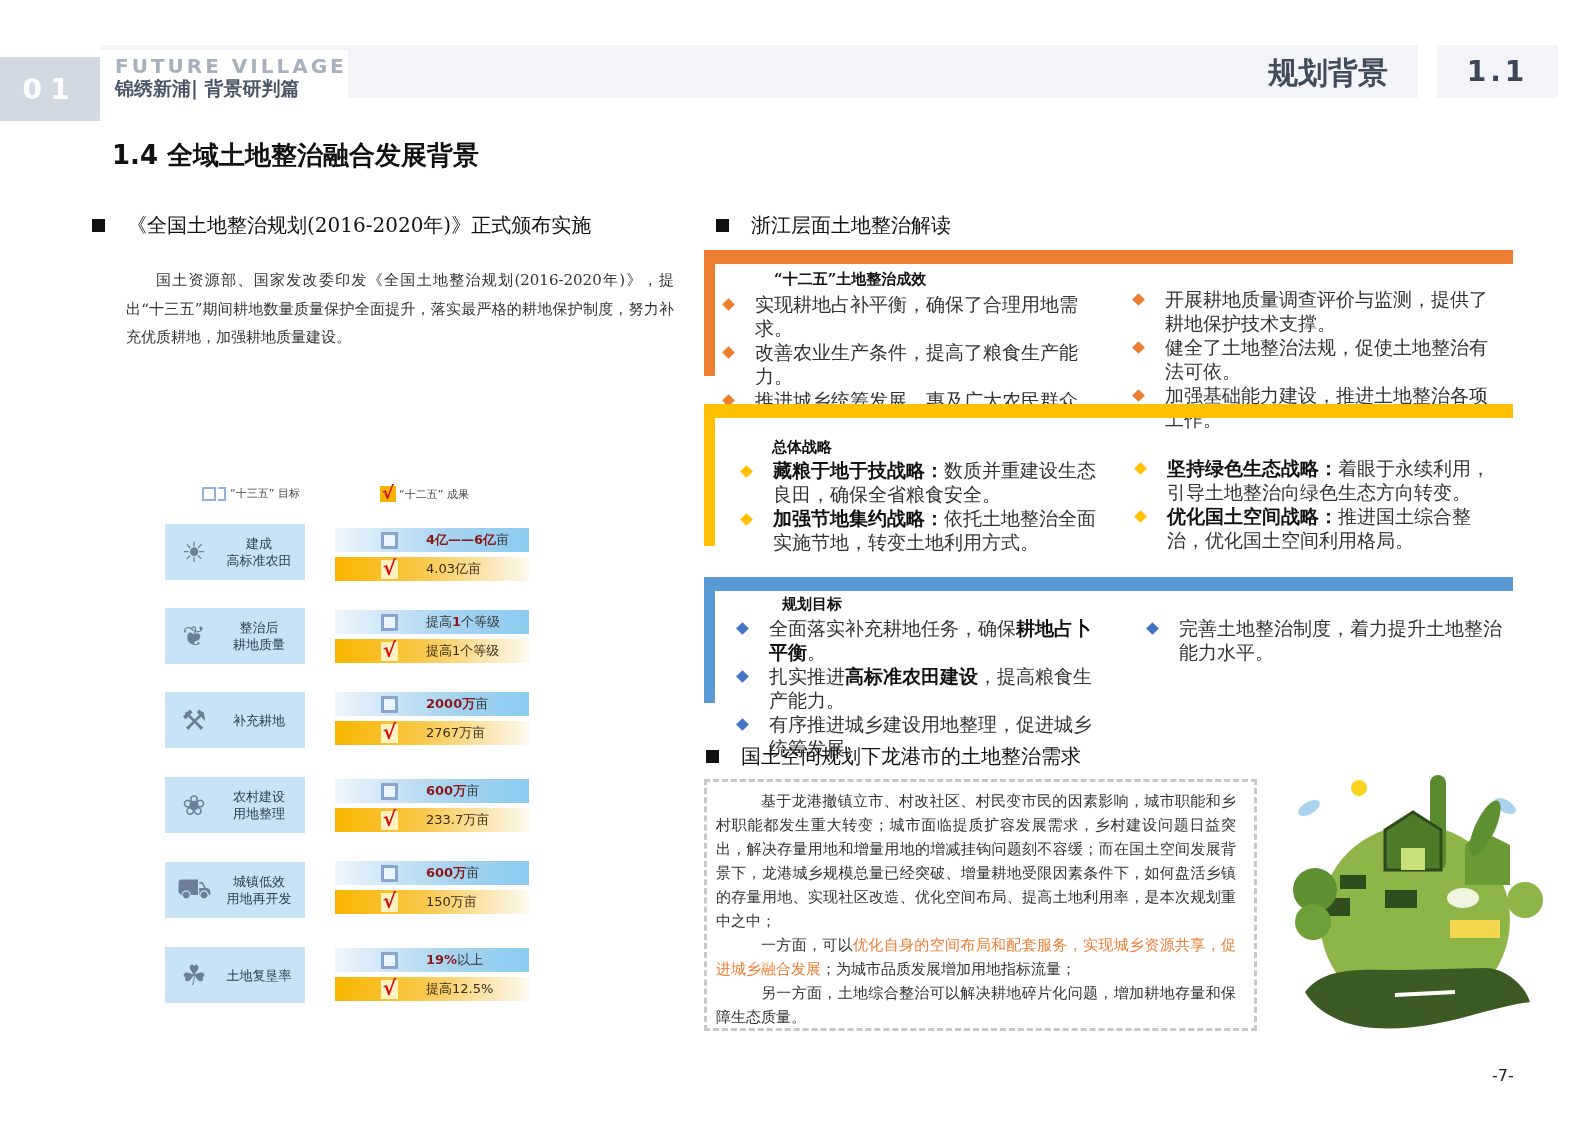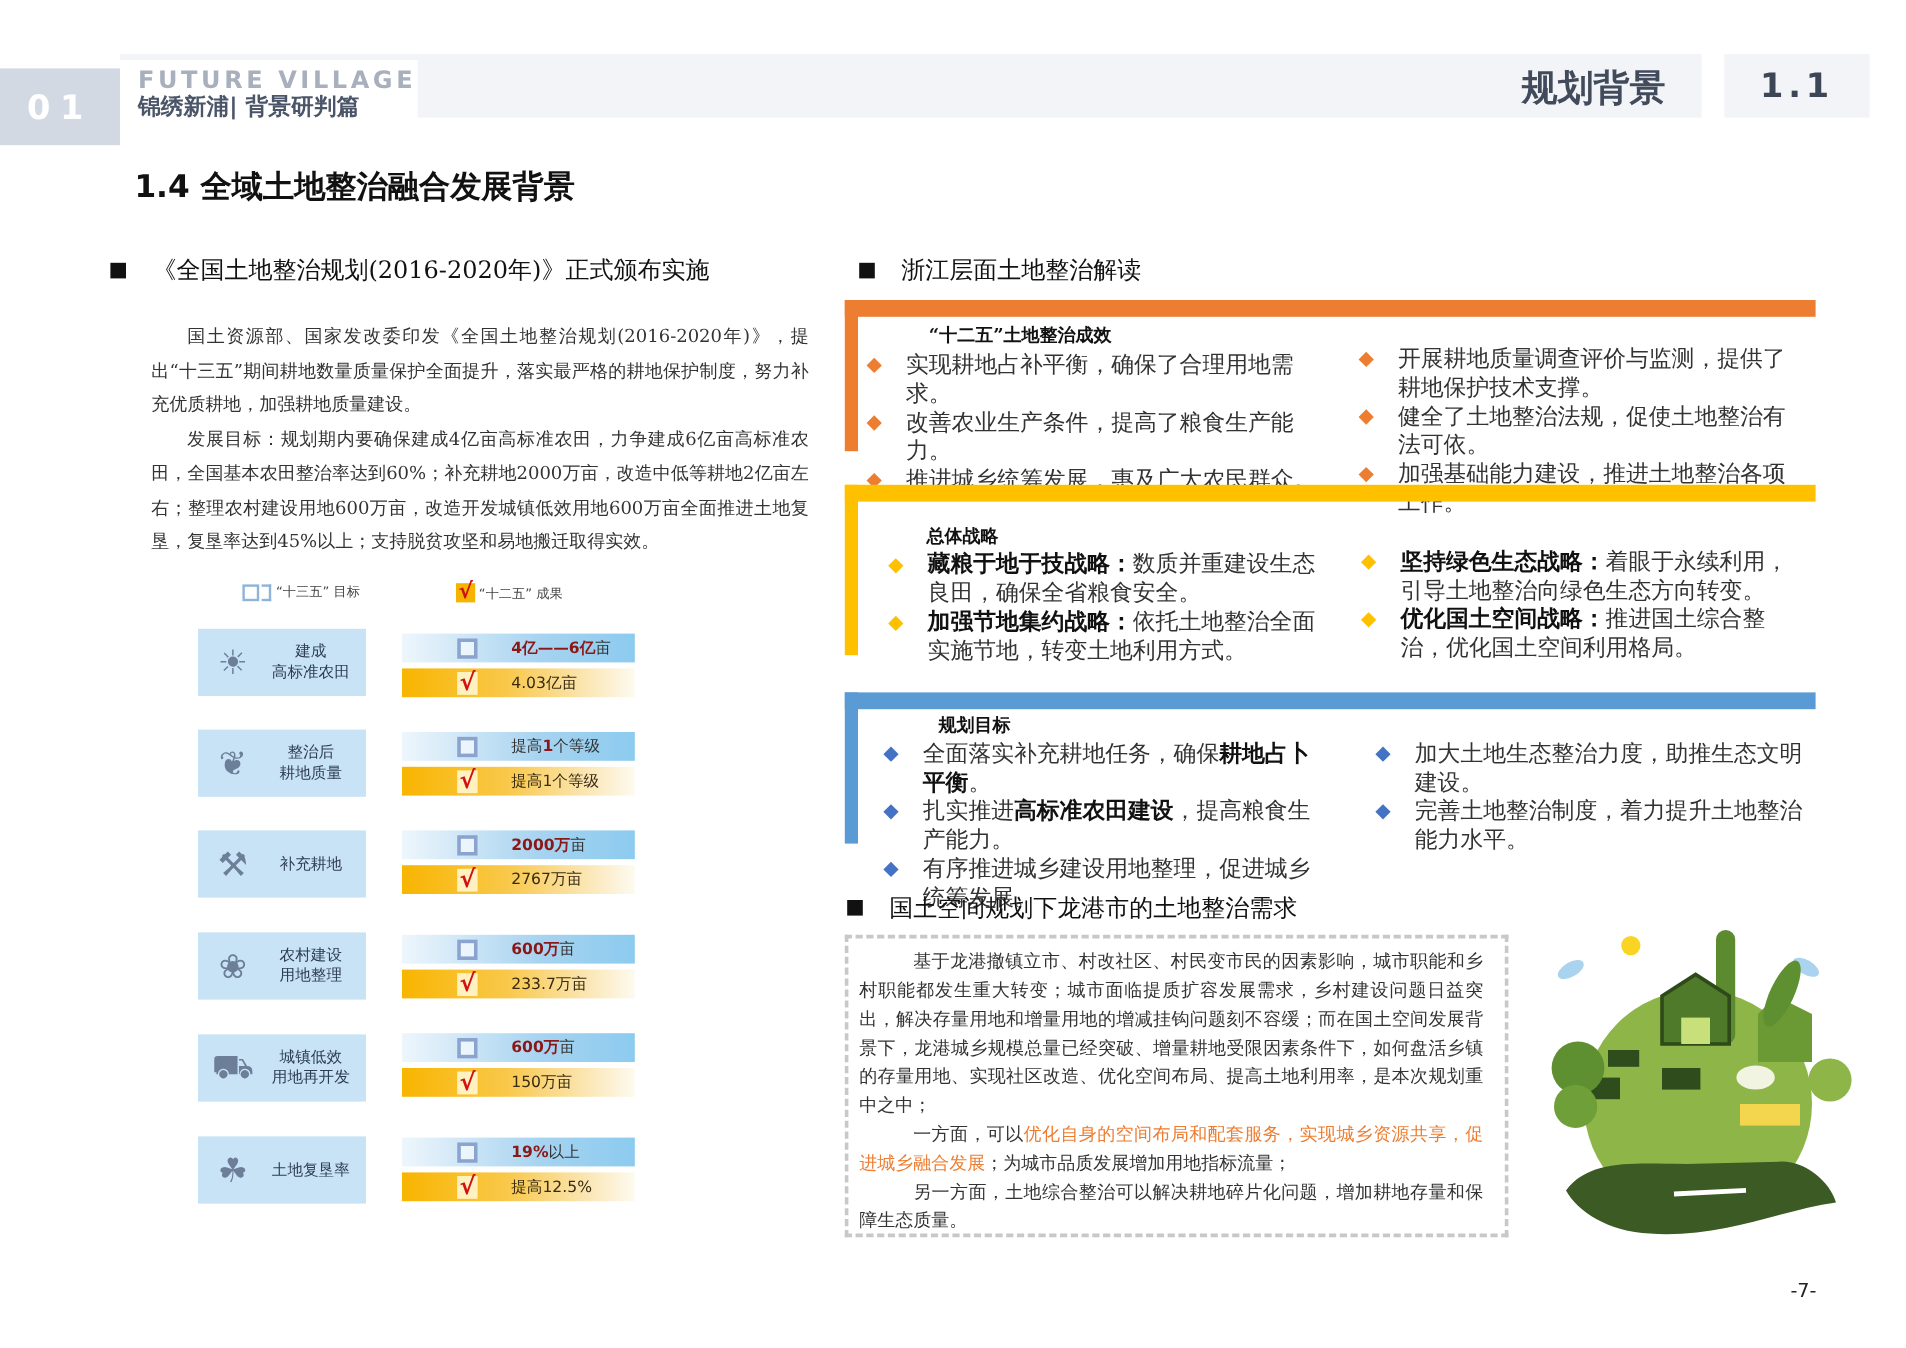--- a/index.html
+++ b/index.html
@@ -75,21 +75,20 @@
 
 <div class="page-title">1.4 全域土地整治融合发展背景</div>
 
 <div class="sec-head" style="left:92px; top:212px;">
   <span class="sq"></span>
   <span>《全国土地整治规划(2016-2020年)》正式颁布实施</span>
 </div>
 
 <div class="para" style="top:266px;margin-left:36px;">
   <p>国土资源部、国家发改委印发《全国土地整治规划(2016-2020年)》，提出“十三五”期间耕地数量质量保护全面提升，落实最严格的耕地保护制度，努力补充优质耕地，加强耕地质量建设。</p>
-  <p>发展目标：规划期内要确保建成4亿亩高标准农田，力争建成6亿亩高标准农田，全国基本农田整治率达到60%；补充耕地2000万亩，改造中低等耕地2亿亩左右；整理农村建设用地600万亩，改造开发城镇低效用地600万亩全面推进土地复垦，复垦率达到45%以上；支持脱贫攻坚和易地搬迁取得实效。</p>
 </div>
 
 <div class="legend" style="left:202px;">
   <span class="lg-box"></span>
   <span class="lg-tri"></span>
   <span>“十三五” 目标</span>
 </div>
 <div class="legend" style="left:380px;">
   <span class="lg-check">√</span>
   <span>“十二五” 成果</span>
@@ -208,21 +207,20 @@
 <div class="panel" style="top:577px; height:126px;">
   <div class="topbar" style="background:#5b9bd5;"></div>
   <div class="sidebar" style="background:#5b9bd5; height:126px;"></div>
   <div class="ptitle" style="left:78px; top:18px;">规划目标</div>
   <ul class="plist" style="left:32px; top:39px; width:360px;">
     <li><span class="dia" style="background:#4472c4;"></span><span>全面落实补充耕地任务，确保</span><b>耕地占卜平衡</b><span>。</span></li>
     <li><span class="dia" style="background:#4472c4;"></span><span>扎实推进</span><b>高标准农田建设</b><span>，提高粮食生产能力。</span></li>
     <li><span class="dia" style="background:#4472c4;"></span><span>有序推进城乡建设用地整理，促进城乡统筹发展。</span></li>
   </ul>
   <ul class="plist" style="left:442px; top:39px; width:360px;">
-    <li><span class="dia" style="background:#4472c4;"></span><span>加大土地生态整治力度，助推生态文明建设。</span></li>
     <li><span class="dia" style="background:#4472c4;"></span><span>完善土地整治制度，着力提升土地整治能力水平。</span></li>
   </ul>
 </div>
 
 <div class="sec-head" style="left:706px; top:743px;">
   <span class="sq"></span>
   <span>国土空间规划下龙港市的土地整治需求</span>
 </div>
 
 <div class="dash-box">

